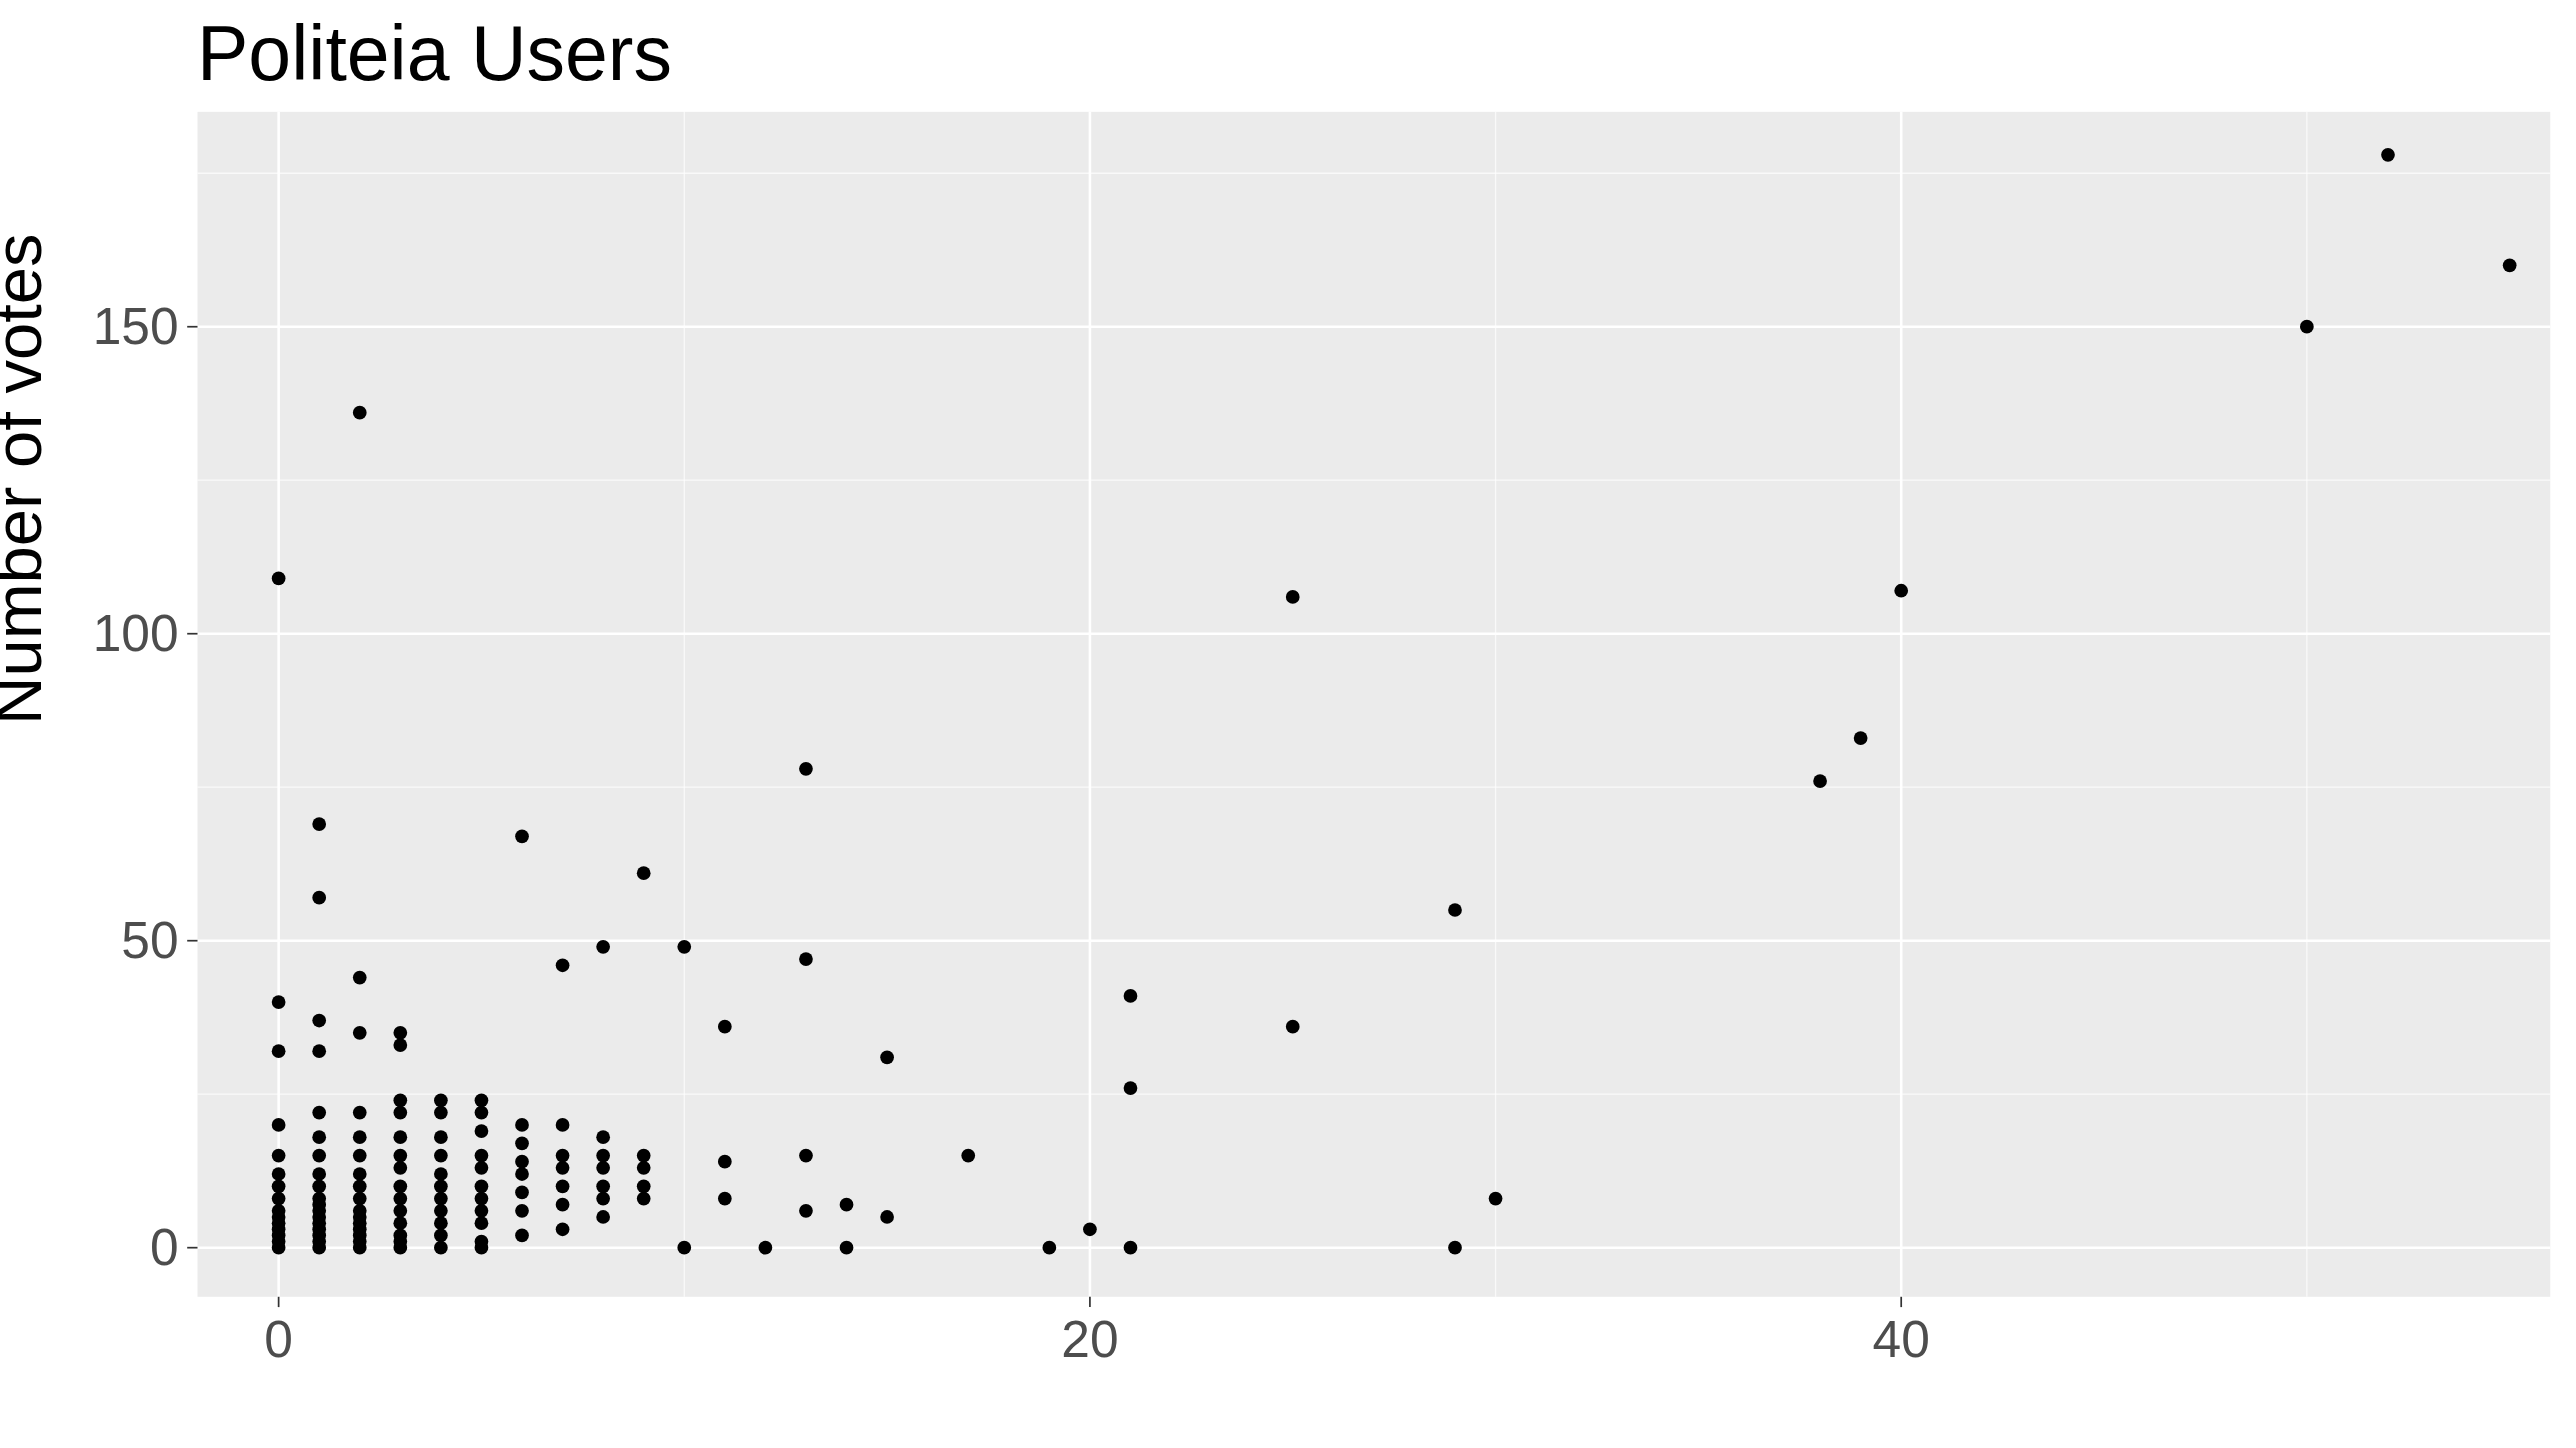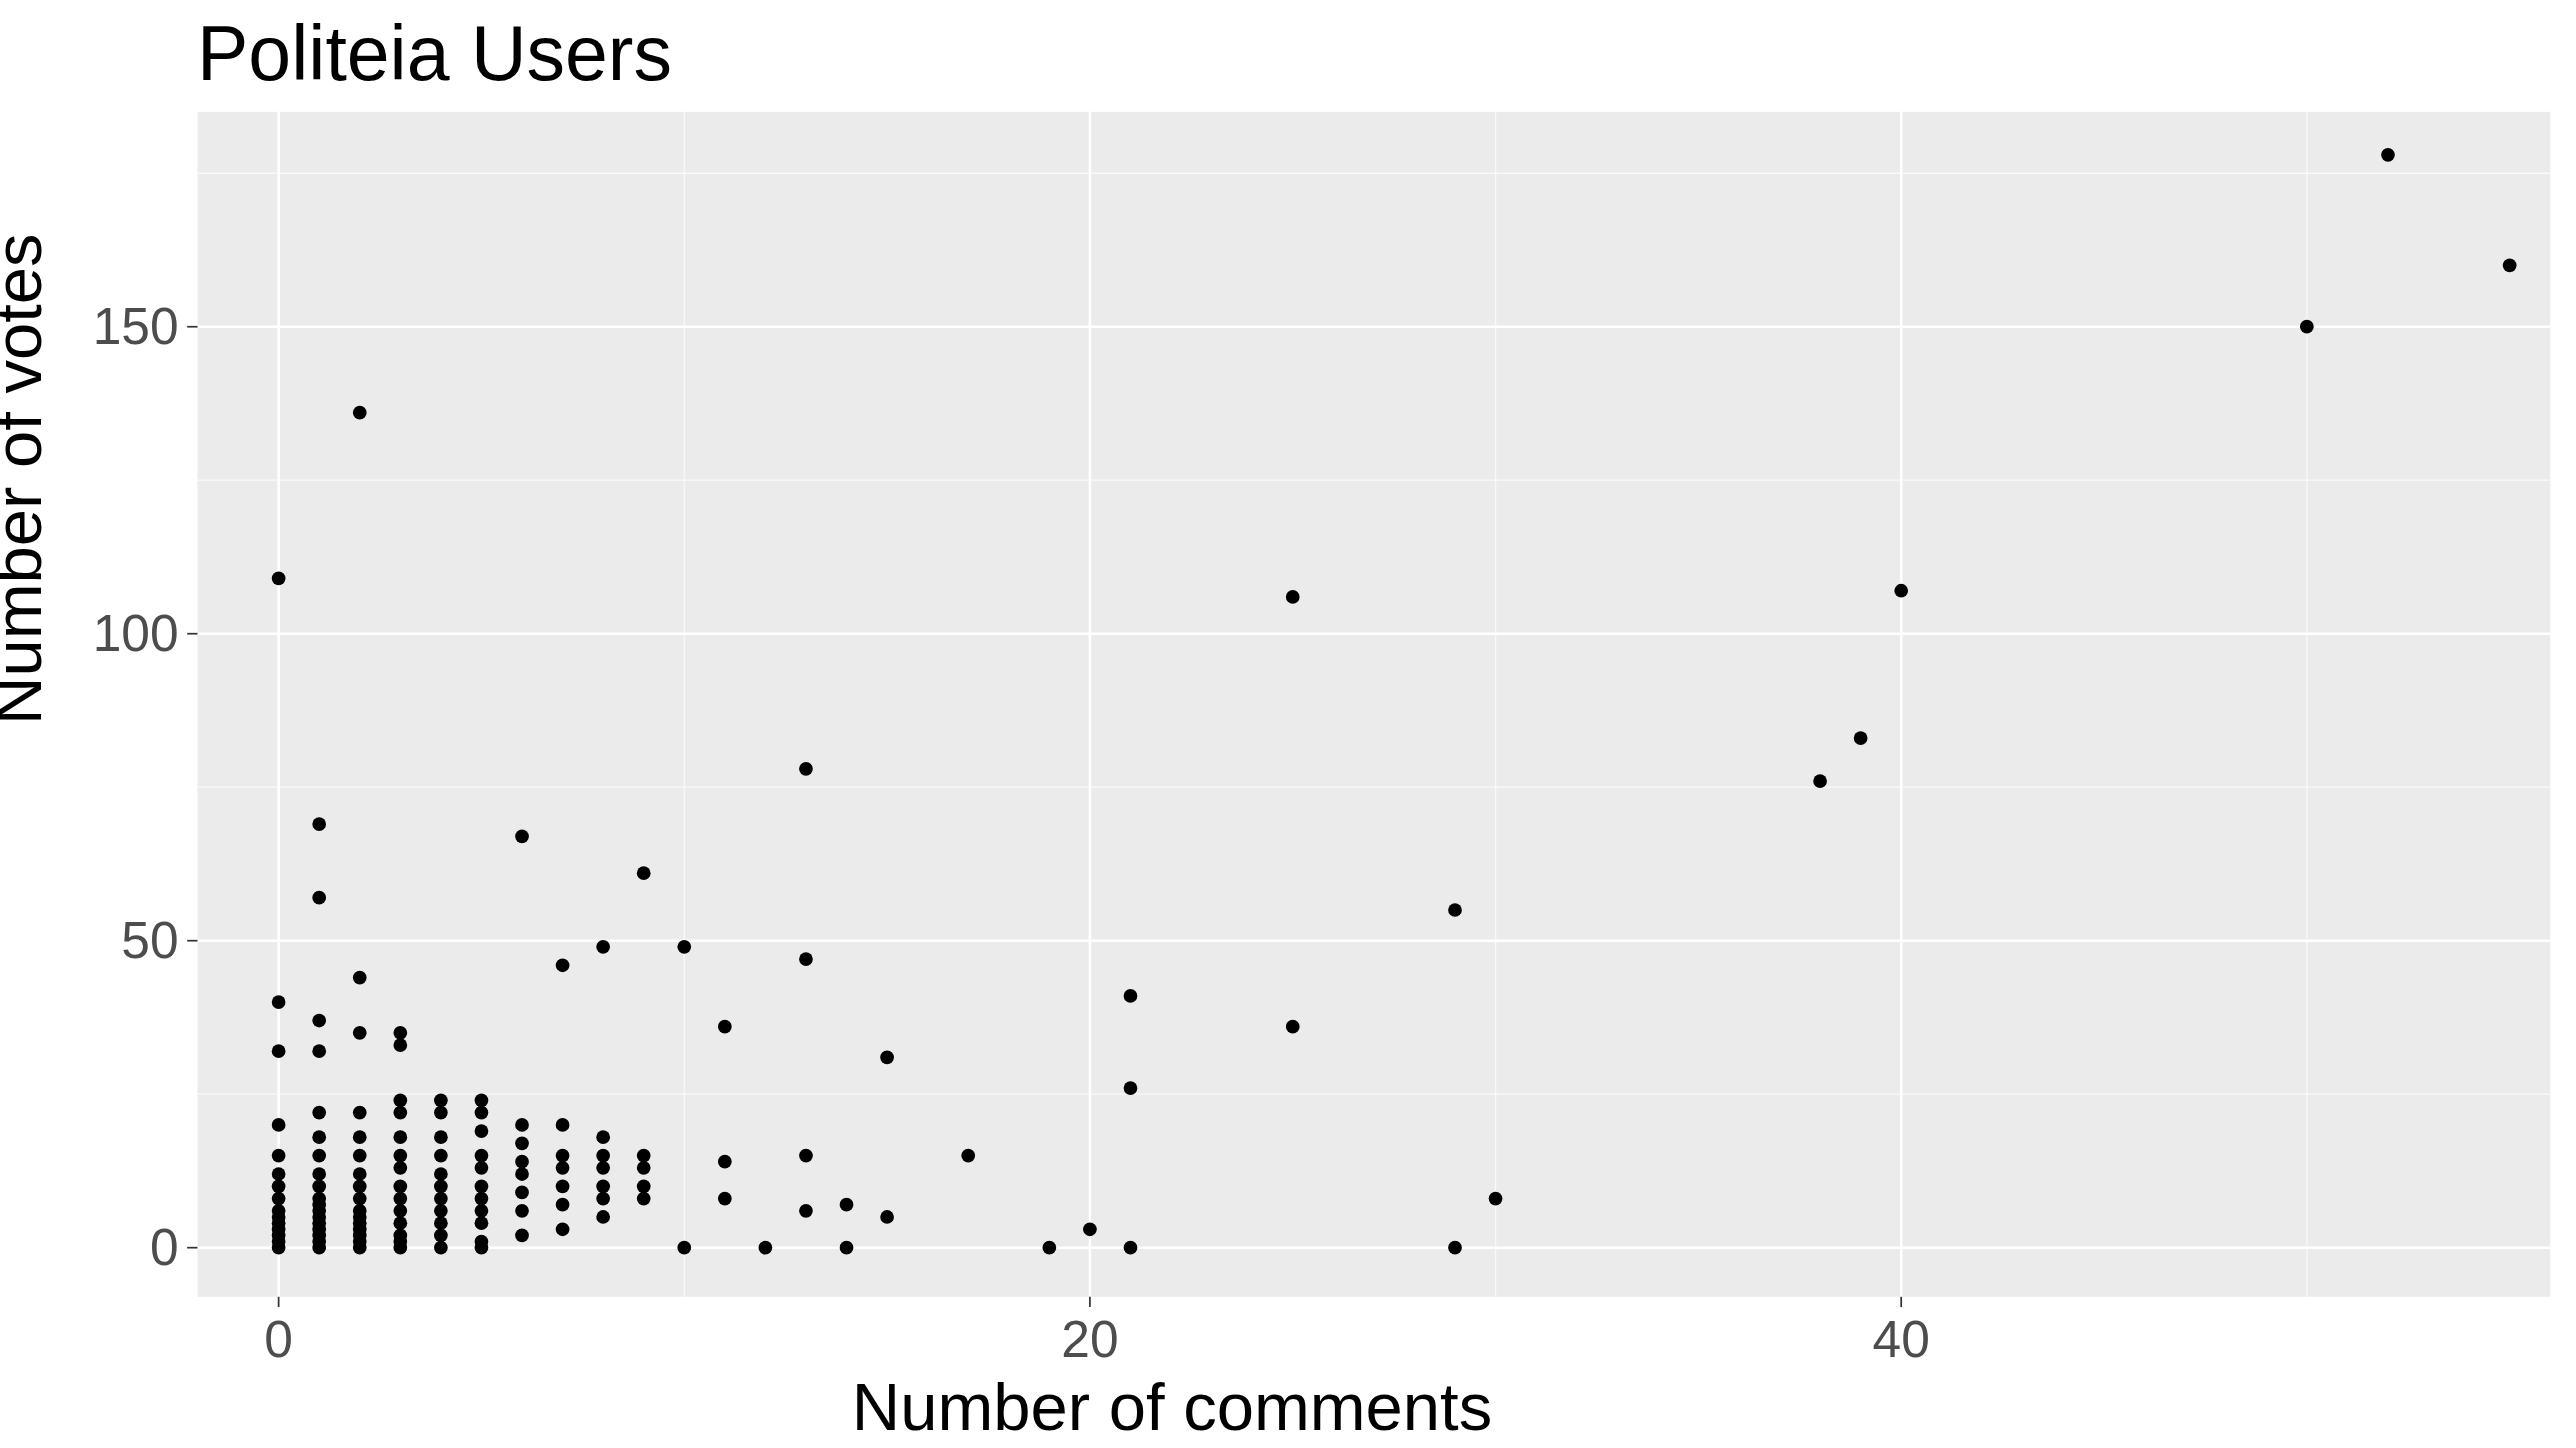--- a/index.html
+++ b/index.html
@@ -223,15 +223,14 @@
       <circle cx="1694.4827586206895" cy="1059.5336787564768" r="8" class="point"></circle>
       <circle cx="1694.4827586206895" cy="1452.7979274611398" r="8" class="point"></circle>
       <circle cx="1741.7241379310344" cy="1395.5958549222798" r="8" class="point"></circle>
       <circle cx="2119.6551724137935" cy="909.3782383419689" r="8" class="point"></circle>
       <circle cx="2166.8965517241377" cy="859.3264248704663" r="8" class="point"></circle>
       <circle cx="2214.137931034483" cy="687.720207253886" r="8" class="point"></circle>
       <circle cx="2686.551724137931" cy="380.259067357513" r="8" class="point"></circle>
       <circle cx="2781.0344827586205" cy="180.05181347150256" r="8" class="point"></circle>
       <circle cx="2922.758620689655" cy="308.75647668393776" r="8" class="point"></circle>
     </svg>
-  <div class="xlabel">Number of comments</div>
 </div>
 
 
 </body></html>

